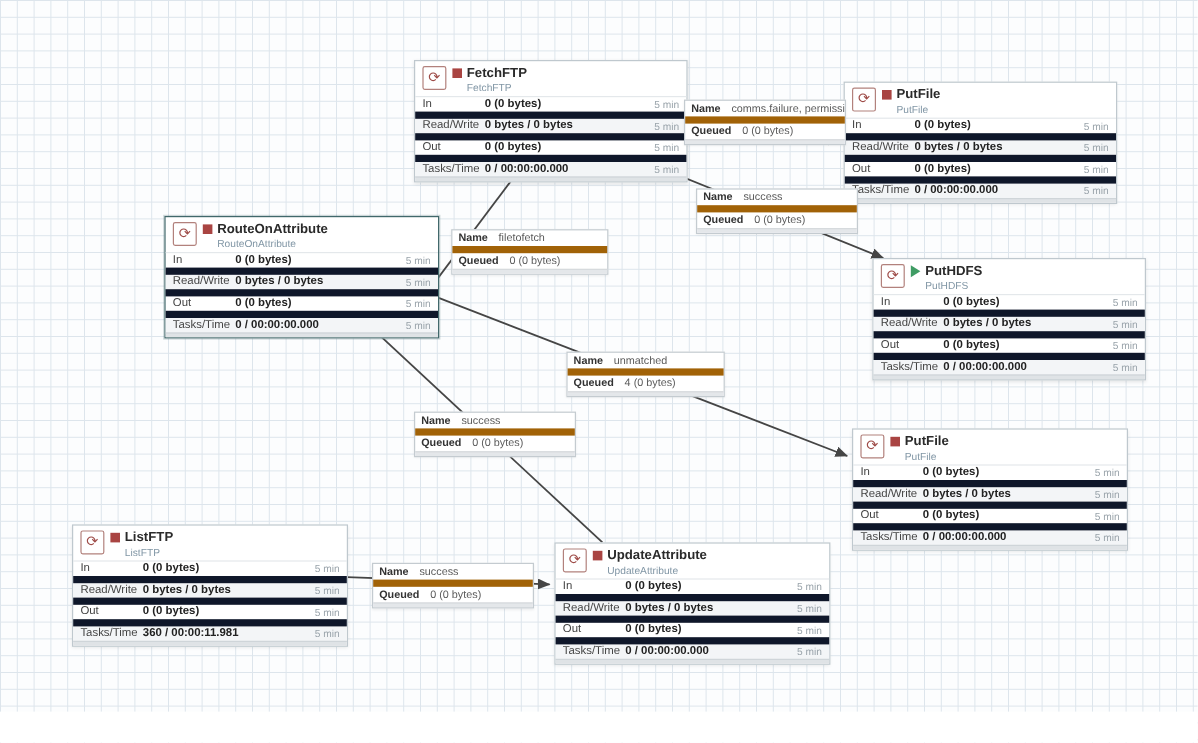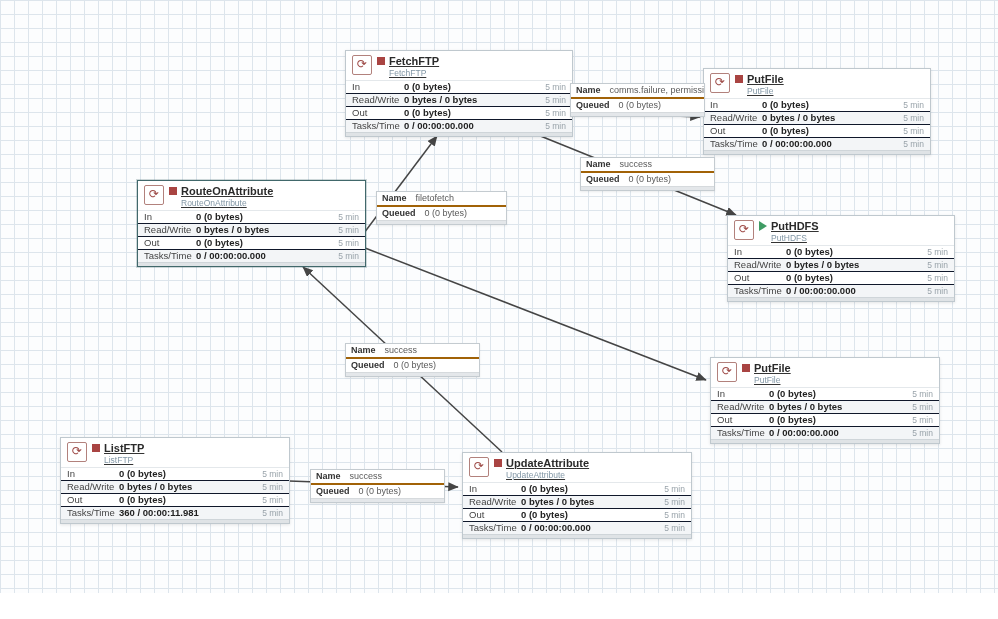--- a/index.html
+++ b/index.html
@@ -27,47 +27,47 @@
     font-size:9.5px; color:#333;
   }
   .proc.selected { border:1px solid #41686b; box-shadow:0 0 0 1px rgba(65,104,107,.25); }
 
   .proc-header { display:flex; align-items:flex-start; padding:4px 6px 2px 6px; }
   .proc-icon {
     width:18px; height:18px; border:1px solid #b2817c; border-radius:2px;
     color:#9e4b47; font-size:12px; line-height:17px; text-align:center;
     margin-right:5px; background:#fff; flex:0 0 auto;
   }
-  .titles { min-width:0;text-decoration:underline; }
+  .titles { min-width:0; }
   .name-row { display:flex; align-items:center; }
   .status-stopped { width:8px; height:8px; background:#a94442; display:inline-block; margin-right:4px; flex:0 0 auto; }
   .status-running {
     width:0; height:0; display:inline-block; margin-right:4px; flex:0 0 auto;
     border-left:8px solid #3f9c64; border-top:5px solid transparent; border-bottom:5px solid transparent;
   }
   .proc-name { font-weight:bold; font-size:11px; color:#2a2a2a; white-space:nowrap; }
   .proc-type { font-size:8.5px; color:#8196a5; margin-left:12px; margin-top:1px; white-space:nowrap; }
 
   .stats { border-top:1px solid #e4e8eb; }
   .stat-row { display:flex; align-items:center; padding:1px 6px; line-height:10px; height:10px; }
   .stat-row:nth-child(even) { background:#f3f5f7; }
-  .stat-row + .stat-row { border-top:1px solid #0f172a; }
+  .stat-row + .stat-row { border-top:6px solid #0f172a; }
   .stat-label { width:52px; color:#444; flex:0 0 auto; }
   .stat-value { font-weight:bold; color:#222; flex:1 1 auto; white-space:nowrap; overflow:hidden; }
   .stat-window { color:#99a3aa; font-size:8.5px; flex:0 0 auto; margin-left:4px; }
   .proc-footer { height:3px; background:#dfe3e6; border-top:1px solid #cfd5d9; }
 
   
   .conn-label {
     position:absolute; z-index:3; background:#fff;
     border:1px solid #c4cbd0; box-shadow:0 1px 2px rgba(0,0,0,.07);
     font-size:9px;
   }
   .conn-row { padding:1px 5px; line-height:11px; white-space:nowrap; overflow:hidden; }
-  .conn-row + .conn-row { border-top:2px solid #a16207; }
+  .conn-row + .conn-row { border-top:6px solid #a16207; }
   .conn-key { font-weight:bold; color:#333; margin-right:9px; }
   .conn-val { color:#5a5a5a; }
   .conn-bar { height:3px; background:#e4e7ea; border-top:1px solid #d6dadd; }
 </style>
 </head>
 <body>
 
 <div class="canvas">
 
   <svg class="edges" width="998" height="619">
@@ -347,20 +347,25 @@
     <div class="conn-row"><span class="conn-key">Queued</span><span class="conn-val">0 (0 bytes)</span></div>
     <div class="conn-bar"></div>
   </div>
 
   <div class="conn-label" style="left:376px;top:191px;width:129px;">
     <div class="conn-row"><span class="conn-key">Name</span><span class="conn-val">filetofetch</span></div>
     <div class="conn-row"><span class="conn-key">Queued</span><span class="conn-val">0 (0 bytes)</span></div>
     <div class="conn-bar"></div>
   </div>
 
+  <div class="conn-label" style="left:472px;top:293px;width:130px;">
+    <div class="conn-row"><span class="conn-key">Name</span><span class="conn-val">unmatched</span></div>
+    <div class="conn-row"><span class="conn-key">Queued</span><span class="conn-val">4 (0 bytes)</span></div>
+    <div class="conn-bar"></div>
+  </div>
 
   <div class="conn-label" style="left:345px;top:343px;width:133px;">
     <div class="conn-row"><span class="conn-key">Name</span><span class="conn-val">success</span></div>
     <div class="conn-row"><span class="conn-key">Queued</span><span class="conn-val">0 (0 bytes)</span></div>
     <div class="conn-bar"></div>
   </div>
 
   <div class="conn-label" style="left:310px;top:469px;width:133px;">
     <div class="conn-row"><span class="conn-key">Name</span><span class="conn-val">success</span></div>
     <div class="conn-row"><span class="conn-key">Queued</span><span class="conn-val">0 (0 bytes)</span></div>

